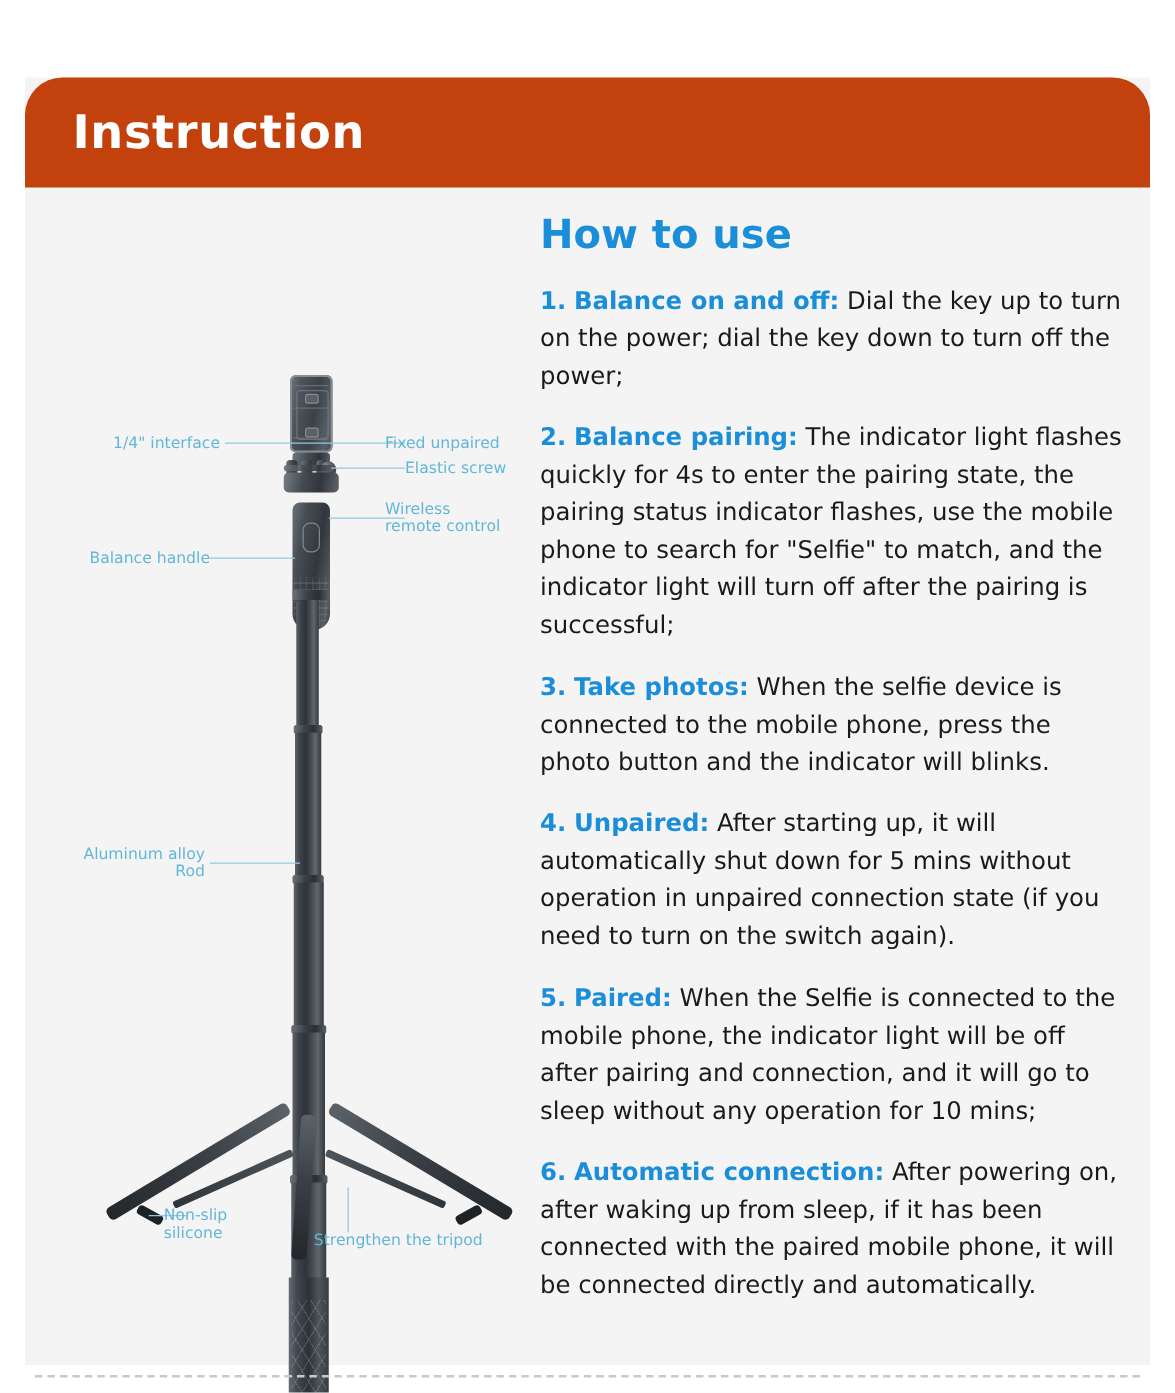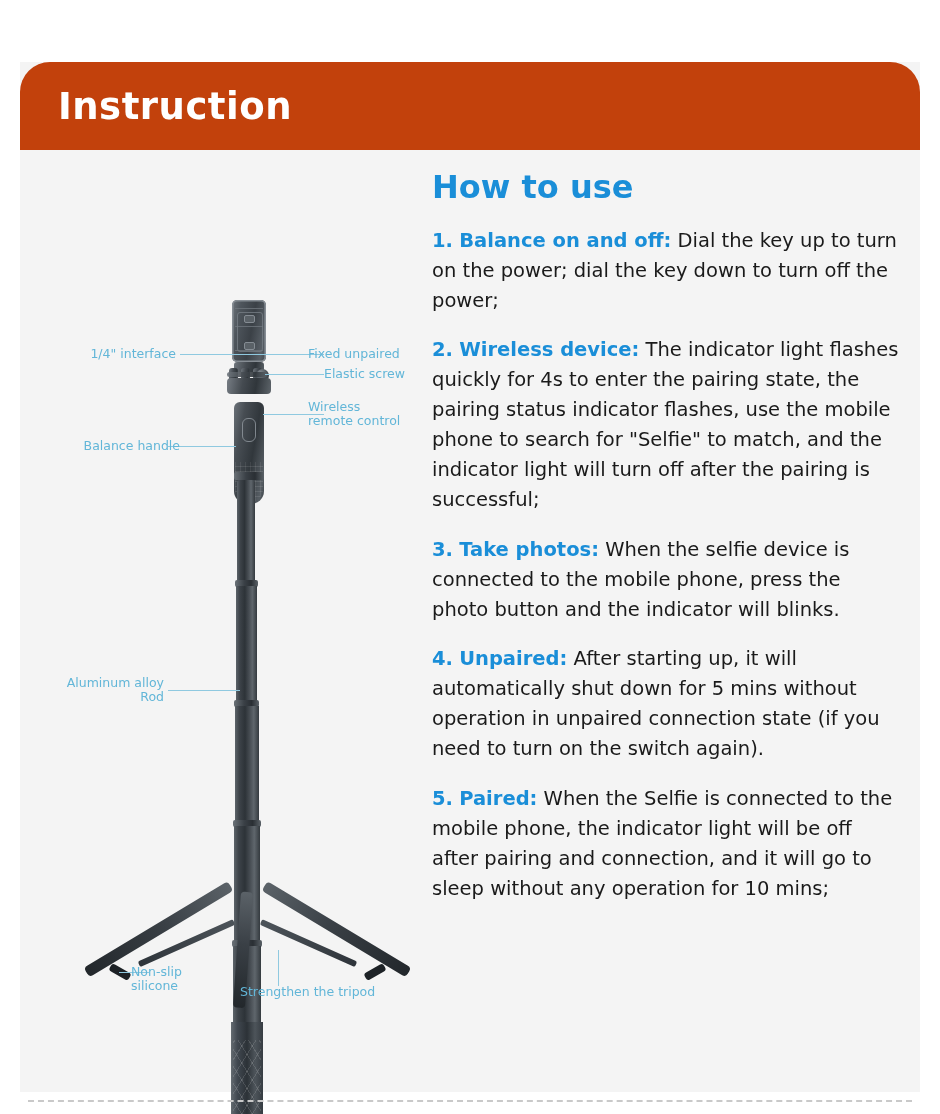--- a/index.html
+++ b/index.html
@@ -341,52 +341,52 @@
 
     <div class="lbl l" style="left:304px; top:217px; width:120px;">
       <span>Elastic screw</span>
     </div>
 
     <div class="lbl l" style="left:288px; top:250px; width:120px;">
       <div>Wireless</div>
       <div>remote control</div>
     </div>
 
-    <div class="lbl r" style="left:16px; top:289px; width:144px;text-align:right;">
+    <div class="lbl r" style="left:4px; top:289px; width:144px;text-align:right;">
       <span>Balance handle</span>
     </div>
 
     <div class="lbl r" style="left:0px; top:526px; width:144px;">
       <div>Aluminum alloy</div>
       <div>Rod</div>
     </div>
 
     <div class="lbl c" style="left:111px; top:815px; width:96px;">
       <div>Non-slip</div>
       <div>silicone</div>
     </div>
 
-    <div class="lbl l" style="left:220px; top:835px; width:190px;">
+    <div class="lbl l" style="left:231px; top:835px; width:190px;">
       <span>Strengthen the tripod</span>
     </div>
 
   </div>
 
   <div id="howto">
     <div id="howto-title">How to use</div>
 
     <p class="step">
       <span class="k">1.</span>
       <span class="k">Balance on and off:</span>
       <span>Dial the key up to turn on the power;  dial the key down to turn off the power;</span>
     </p>
 
     <p class="step">
       <span class="k">2.</span>
-      <span class="k">Wireless device:</span>
+      <span class="k">Balance pairing:</span>
       <span>The indicator light flashes quickly for 4s to enter the pairing state, the pairing status indicator flashes, use the mobile phone to search for "Selfie" to match, and the indicator light will turn off after the pairing is successful;</span>
     </p>
 
     <p class="step">
       <span class="k">3.</span>
       <span class="k">Take photos:</span>
       <span>When the selfie device is connected to the mobile phone, press the photo button and the indicator will blinks.</span>
     </p>
 
     <p class="step">
@@ -394,17 +394,22 @@
       <span class="k">Unpaired:</span>
       <span>After starting up, it will automatically shut down for 5 mins without operation in unpaired connection state (if you need to turn on the switch again).</span>
     </p>
 
     <p class="step">
       <span class="k">5.</span>
       <span class="k">Paired:</span>
       <span>When the Selfie is connected to the mobile phone, the indicator light will be off after pairing and connection, and it will go to sleep without any operation for 10 mins;</span>
     </p>
 
+    <p class="step">
+      <span class="k">6.</span>
+      <span class="k">Automatic connection:</span>
+      <span>After powering on, after waking up from sleep, if it has been connected with the paired mobile phone, it will be connected directly and automatically.</span>
+    </p>
   </div>
 
   <div id="dash-rule"></div>
 
 </div>
 
 </body></html>

